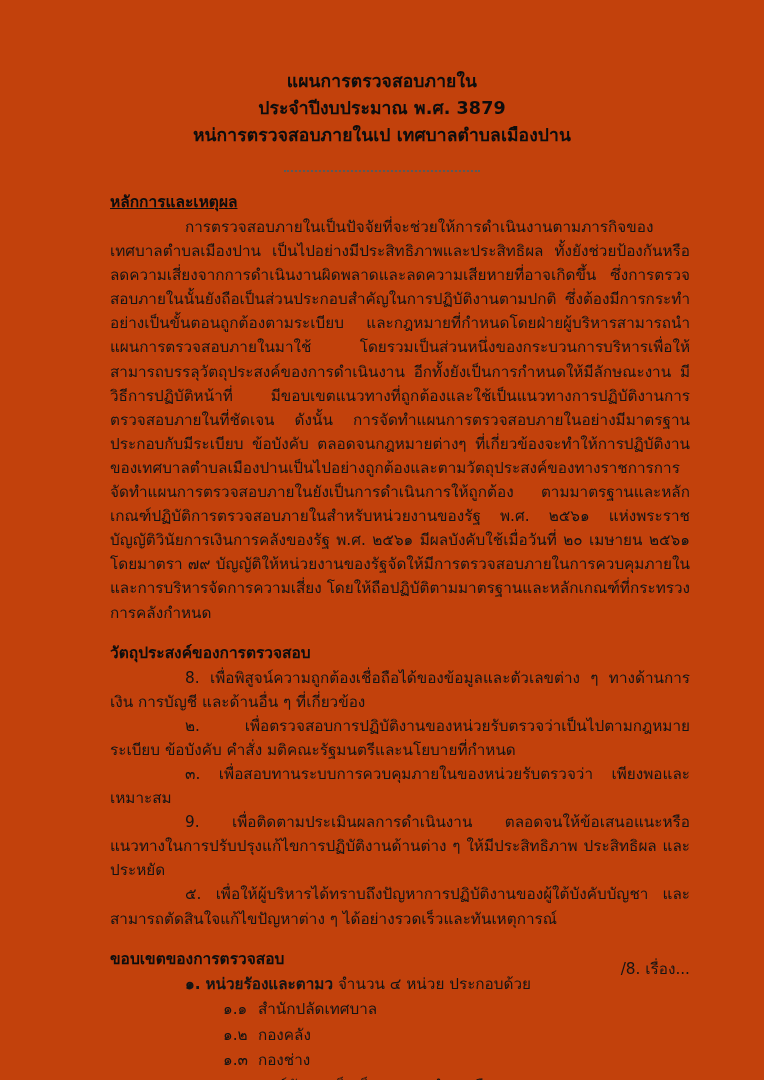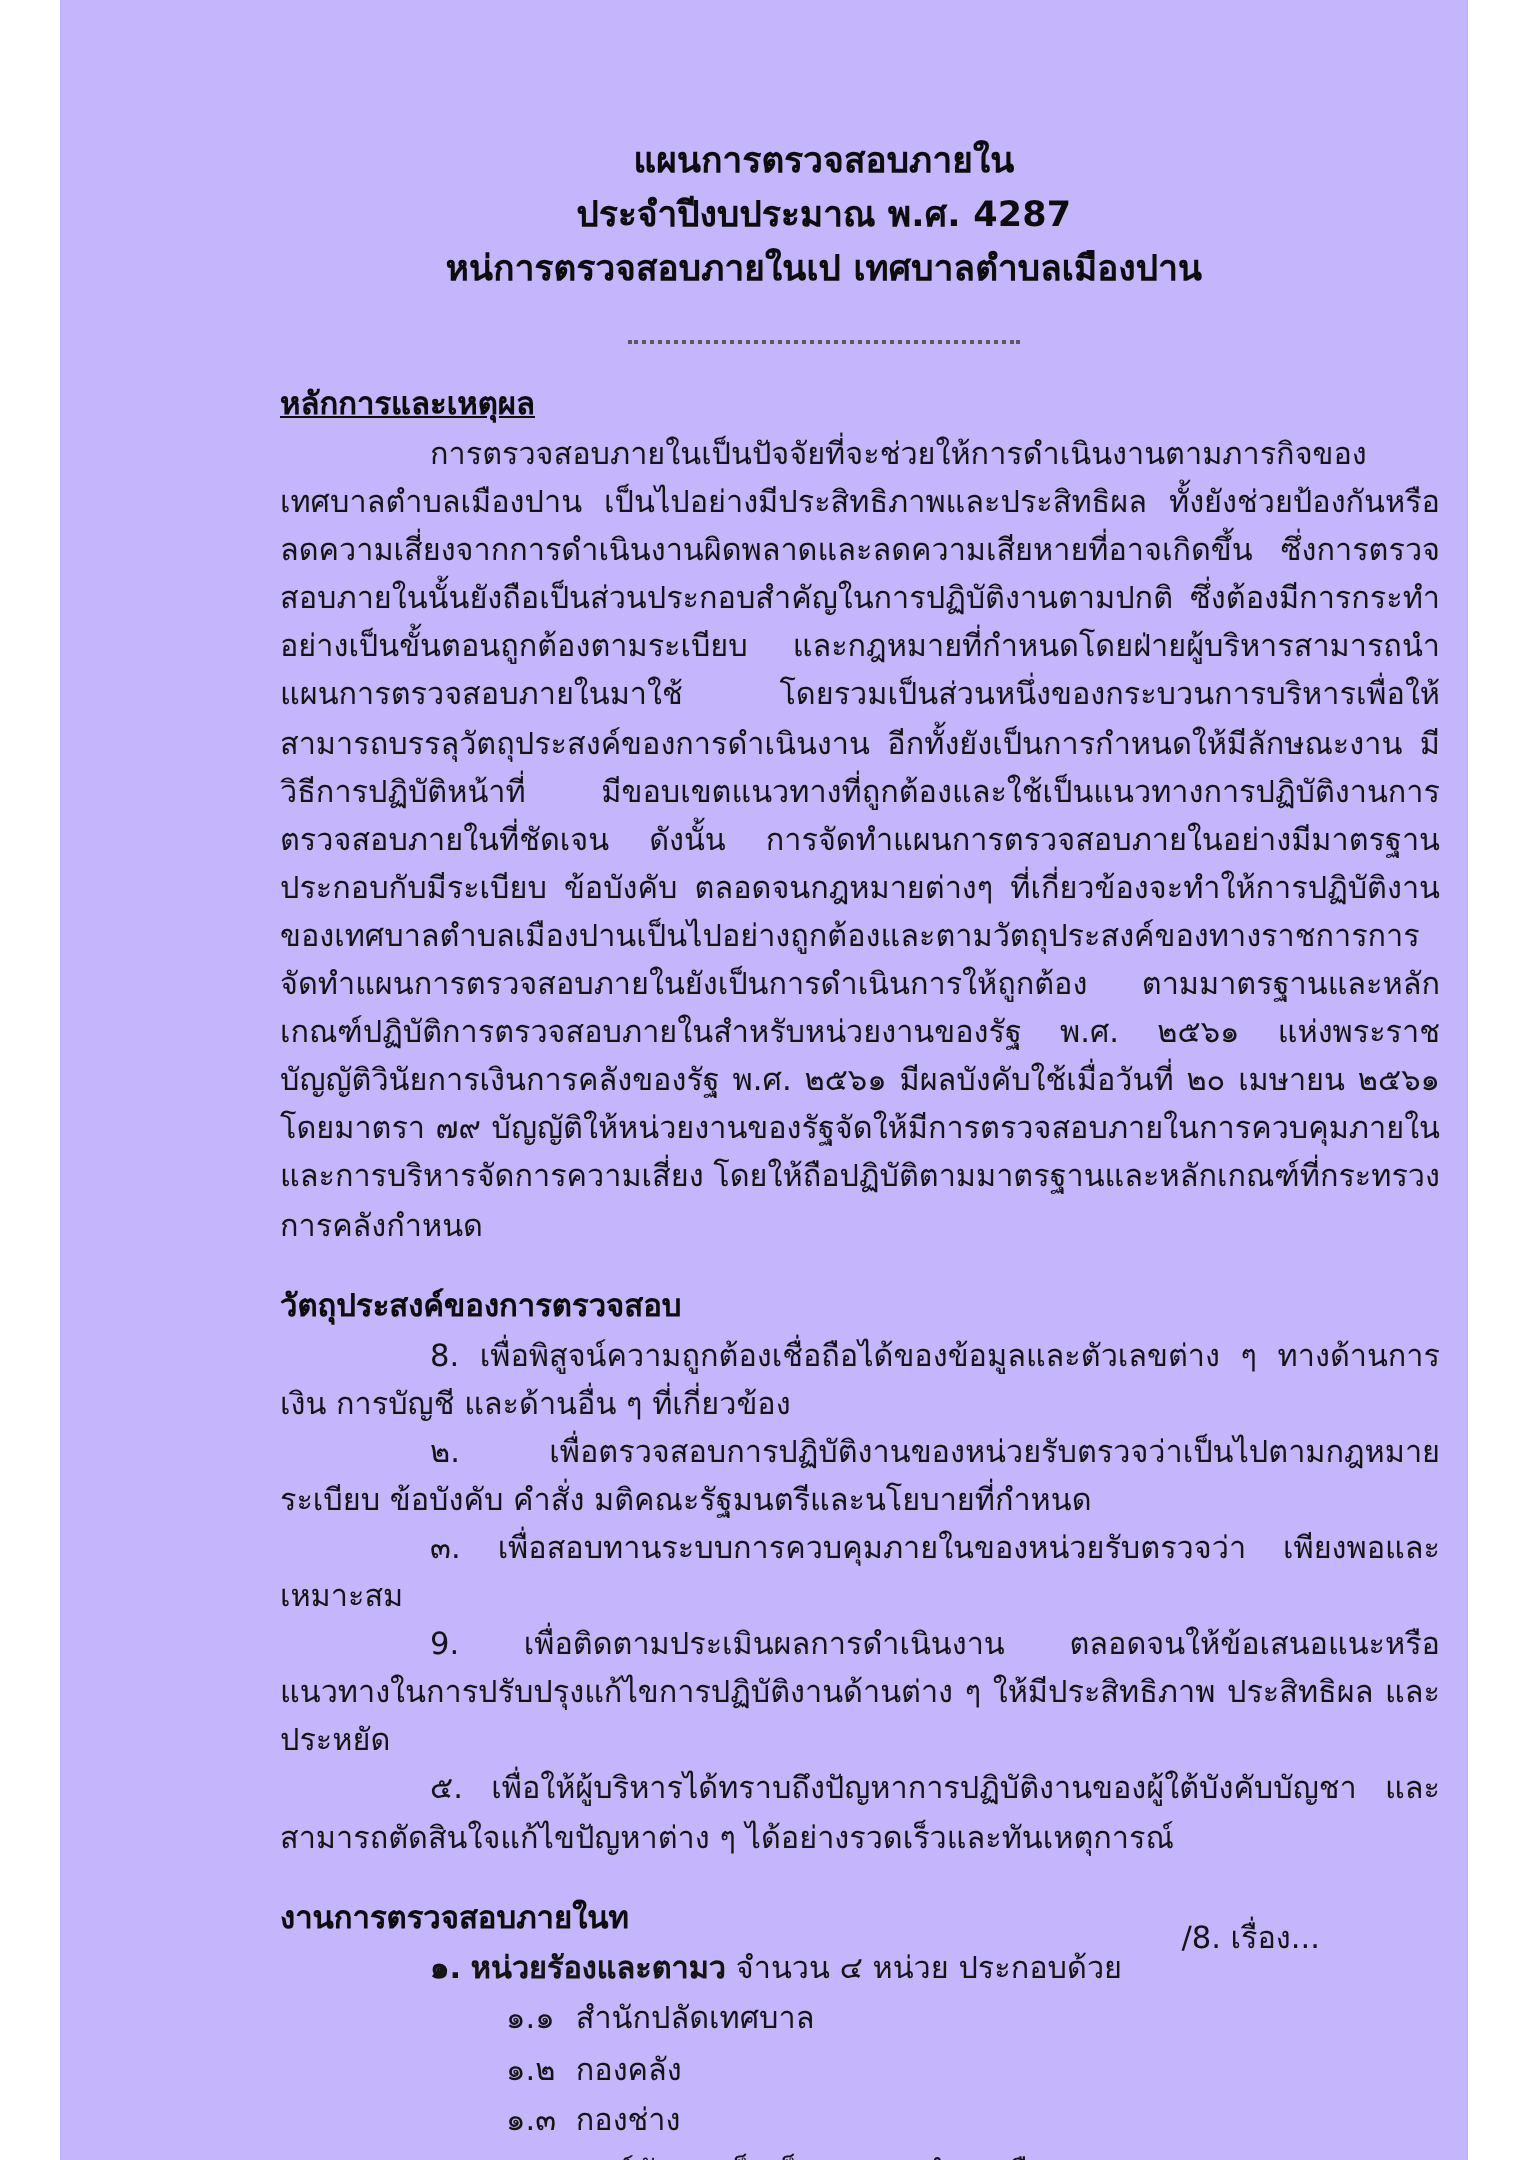--- a/index.html
+++ b/index.html
@@ -7,24 +7,24 @@
     margin: 0;
     padding: 0;
     background: #ffffff;
   }
   body {
     font-family: "DejaVu Sans", "Liberation Sans", sans-serif;
     color: #111111;
   }
   .page {
     position: relative;
-    width: 704px;
+    width: 764px;
     height: 1080px;
     margin: 0 auto;
-    background: #c4b5fd;
+    background: #c2410c;
     box-sizing: border-box;
     overflow: hidden;
   }
   .content {
     position: absolute;
     left: 0;
     top: 0;
     width: 764px;
     padding: 0;
   }
@@ -127,21 +127,21 @@
   }
 </style>
 </head>
 <body>
 
 <div class="page">
   <div class="content">
 
     <div class="title-block">
       <div class="title-line">แผนการตรวจสอบภายใน</div>
-      <div class="title-line">ประจำปีงบประมาณ พ.ศ. 4287</div>
+      <div class="title-line">ประจำปีงบประมาณ พ.ศ. 3879</div>
       <div class="title-line">หน่การตรวจสอบภายในเป เทศบาลตำบลเมืองปาน</div>
     </div>
 
     <div class="rule-wrap">
       <span class="dotted-rule"></span>
     </div>
 
     <div class="body-block">
 
       <div class="section-heading first">หลักการและเหตุผล</div>
@@ -149,21 +149,21 @@
 
       <div class="section-heading">วัตถุประสงค์ของการตรวจสอบ</div>
       <ul class="obj-list">
         <li>8. เพื่อพิสูจน์ความถูกต้องเชื่อถือได้ของข้อมูลและตัวเลขต่าง ๆ ทางด้านการเงิน การบัญชี และด้านอื่น ๆ ที่เกี่ยวข้อง</li>
         <li>๒. เพื่อตรวจสอบการปฏิบัติงานของหน่วยรับตรวจว่าเป็นไปตามกฎหมาย ระเบียบ ข้อบังคับ คำสั่ง มติคณะรัฐมนตรีและนโยบายที่กำหนด</li>
         <li>๓. เพื่อสอบทานระบบการควบคุมภายในของหน่วยรับตรวจว่า เพียงพอและเหมาะสม</li>
         <li>9. เพื่อติดตามประเมินผลการดำเนินงาน ตลอดจนให้ข้อเสนอแนะหรือแนวทางในการปรับปรุงแก้ไขการปฏิบัติงานด้านต่าง ๆ ให้มีประสิทธิภาพ ประสิทธิผล และประหยัด</li>
         <li>๕. เพื่อให้ผู้บริหารได้ทราบถึงปัญหาการปฏิบัติงานของผู้ใต้บังคับบัญชา และสามารถตัดสินใจแก้ไขปัญหาต่าง ๆ ได้อย่างรวดเร็วและทันเหตุการณ์</li>
       </ul>
 
-      <div class="section-heading">งานการตรวจสอบภายในท</div>
+      <div class="section-heading">ขอบเขตของการตรวจสอบ</div>
       <ul class="scope-list">
         <li class="scope-main">
           <span class="num">๑.</span>
           <span class="strong">หน่วยรัองและตามว</span>
           <span>จำนวน ๔ หน่วย ประกอบด้วย</span>
           <ul class="sub-list">
             <li>
               <span class="subnum">๑.๑</span>
               <span>สำนักปลัดเทศบาล</span>
             </li>

